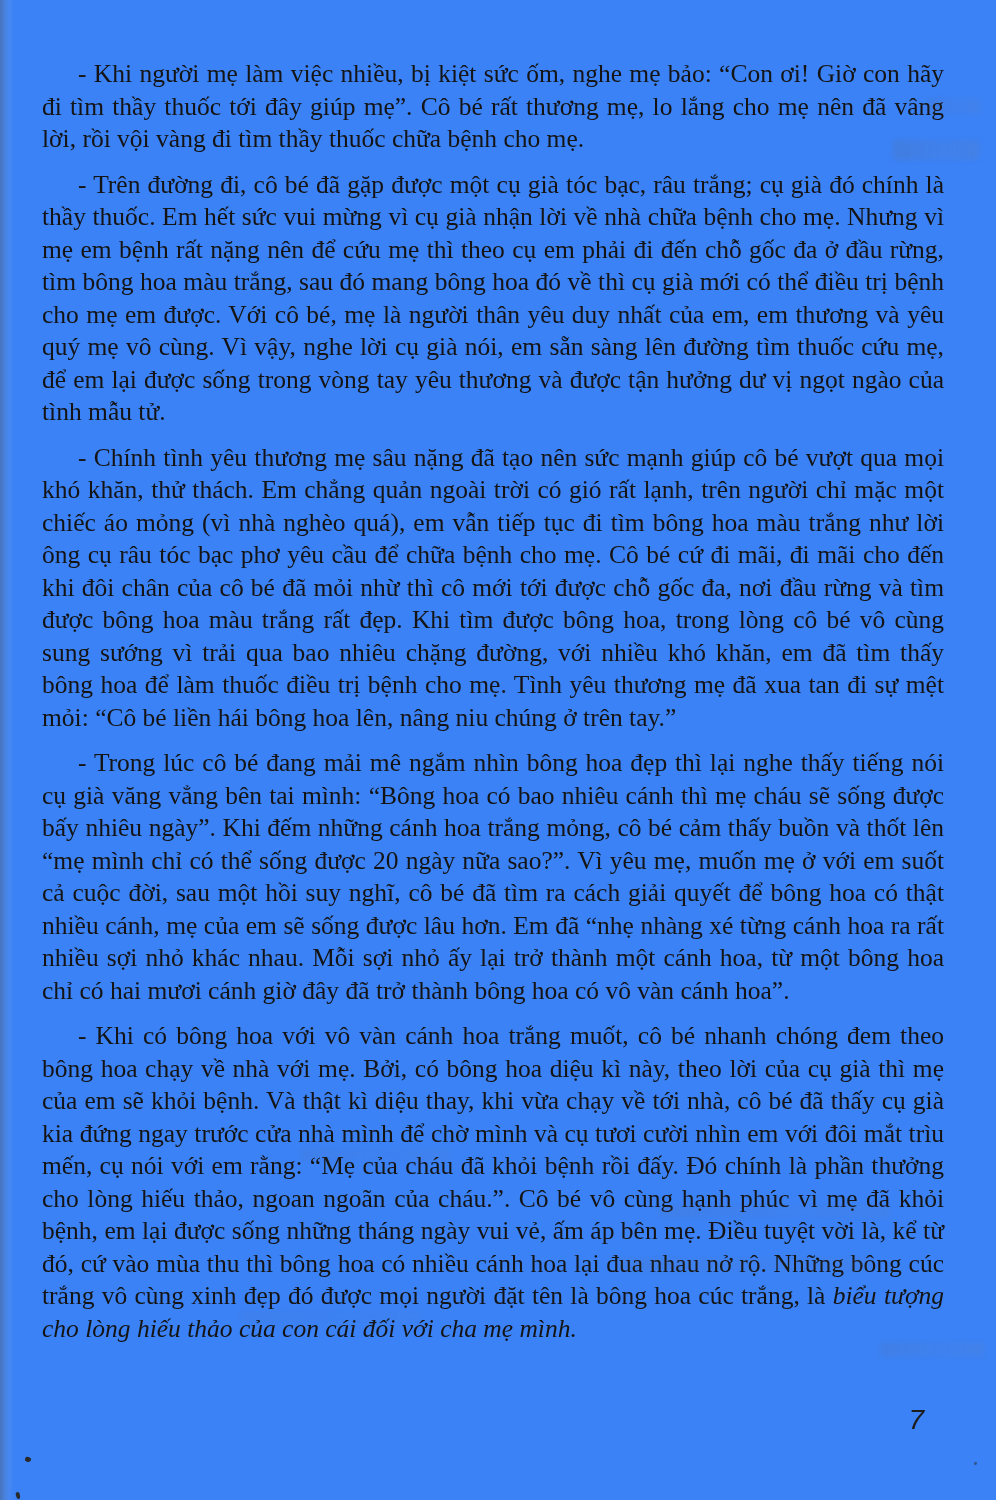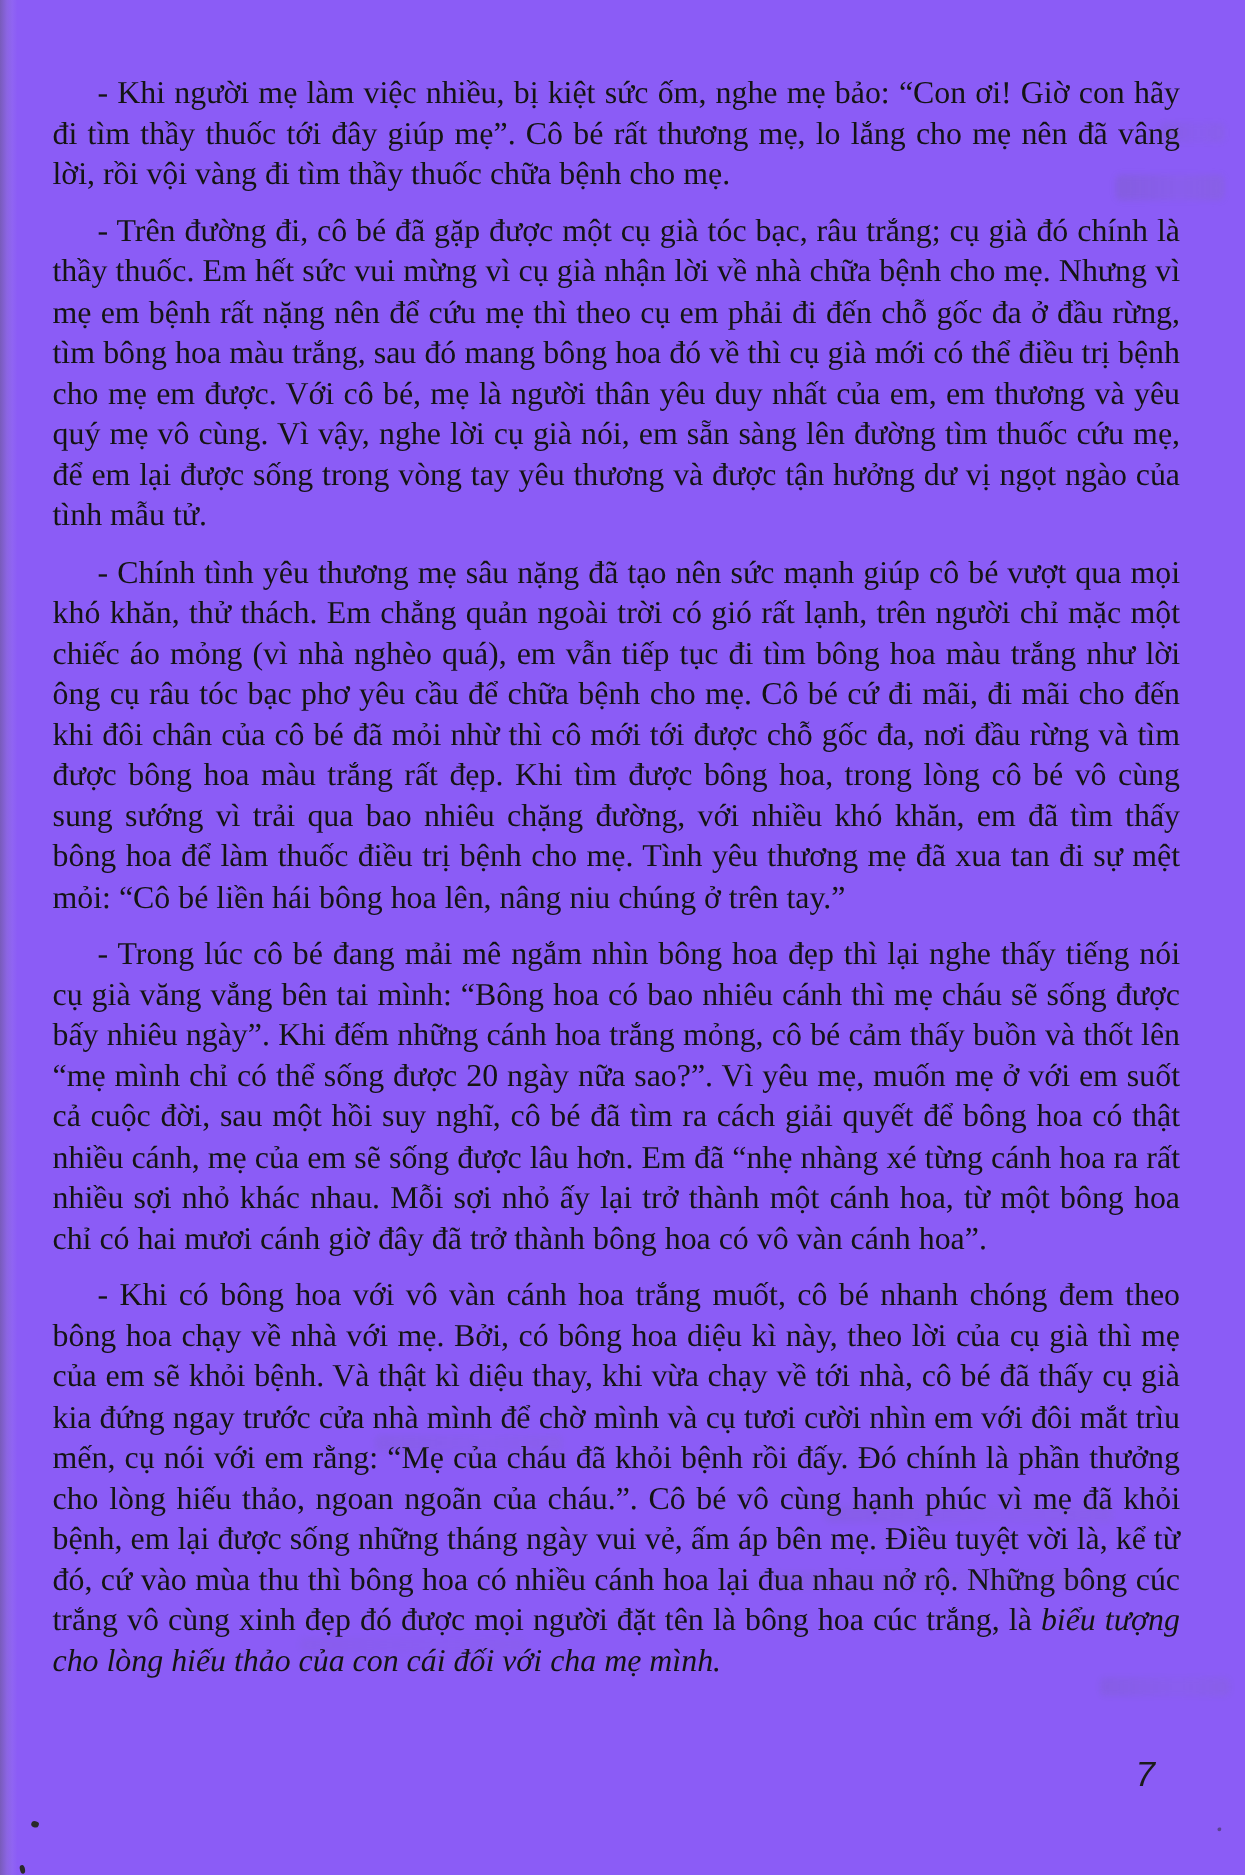--- a/index.html
+++ b/index.html
@@ -5,21 +5,21 @@
   * { margin: 0; padding: 0; box-sizing: border-box; }
   html, body {
     width: 996px; height: 1500px;
     background: #fdfdfb;
     overflow: hidden;
     font-family: "Liberation Serif", serif;
   }
   .page {
     position: relative;
     width: 996px; height: 1500px;
-    background: #8b5cf6;
+    background: #3b82f6;
     color: #161616;
   }
   
   .edge-shadow {
     position: absolute; left: 0; top: 0; bottom: 0; width: 14px;
     background: linear-gradient(to right,
       rgba(90,90,90,0.38) 0%,
       rgba(140,140,140,0.18) 40%,
       rgba(200,200,200,0.08) 70%,
       rgba(255,255,255,0) 100%);

